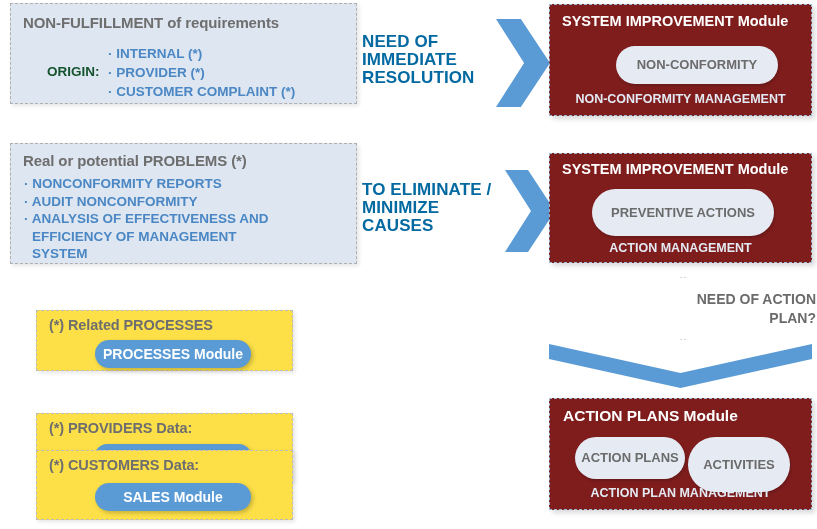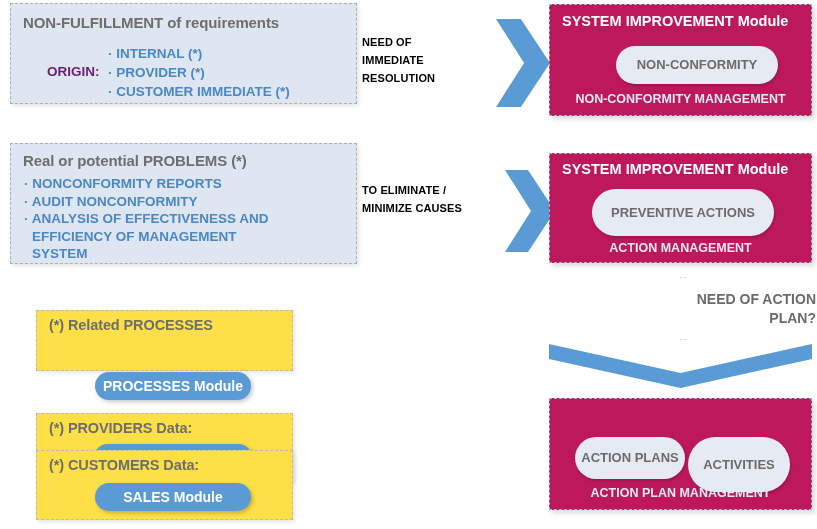--- a/index.html
+++ b/index.html
@@ -21,32 +21,32 @@
     border:1px dashed #BBBBBB;
     box-shadow:2px 2px 4px rgba(0,0,0,.10);
   }
   .panel-title{
     color:#6E6E6E;font-weight:bold;font-size:15px;letter-spacing:-.1px;
   }
   .blue-list{
     color:#4A87C4;font-weight:bold;font-size:13.5px;line-height:17.5px;
   }
   .origin-label{
-    color:#701a75;font-weight:bold;font-size:13.5px;
+    color:#14532d;font-weight:bold;font-size:13.5px;
   }
 
   
   .mid-caption{
-    color:#000000;font-weight:bold;font-size:11px;line-height:18px;
+    color:#0369a1;font-weight:bold;font-size:17px;line-height:18px;
     letter-spacing:.1px;
   }
 
   
   .module{
-    background:#be185d;
+    background:#7f1d1d;
     border:1px dashed #9FB8D4;
     box-shadow:3px 3px 5px rgba(0,0,0,.15);
   }
   .module-title{
     color:#ffffff;font-weight:bold;font-size:14.5px;
   }
   .module-footer{
     color:#E3EAF3;font-weight:bold;font-size:12.5px;text-align:center;width:100%;
   }
   .pill-light{
@@ -86,21 +86,21 @@
 </head>
 <body>
 
 <div class="abs panel" style="left:10px;top:3px;width:347px;height:101px;">
   <div class="abs panel-title" style="left:12px;top:10px;">NON-FULFILLMENT of requirements</div>
 
   <div class="abs origin-label" style="left:36px;top:60px;">ORIGIN:</div>
 
   <div class="abs blue-list" style="left:97px;top:41px;">· INTERNAL (*)</div>
   <div class="abs blue-list" style="left:97px;top:60px;">· PROVIDER (*)</div>
-  <div class="abs blue-list" style="left:97px;top:79px;">· CUSTOMER IMMEDIATE (*)</div>
+  <div class="abs blue-list" style="left:97px;top:79px;">· CUSTOMER COMPLAINT (*)</div>
 </div>
 
 <div class="abs" style="left:362px;top:33px;width:130px;">
   <div class="mid-caption">NEED OF</div>
   <div class="mid-caption">IMMEDIATE</div>
   <div class="mid-caption">RESOLUTION</div>
 </div>
 
 <div class="abs chevron-right" style="left:496px;top:19px;width:54px;height:88px;"></div>
 
@@ -139,28 +139,29 @@
 <div class="abs diamond" style="left:550px;top:277px;width:266px;height:63px;">
 </div>
 <div class="abs diamond-label" style="left:550px;top:290px;width:266px;">
   <div>NEED OF ACTION</div>
   <div>PLAN?</div>
 </div>
 
 <div class="abs chevron-down" style="left:549px;top:344px;width:263px;height:44px;"></div>
 
 <div class="abs module" style="left:549px;top:398px;width:263px;height:112px;">
+  <div class="abs module-title" style="left:13px;top:8px;font-size:15.5px;">ACTION PLANS Module</div>
   <div class="abs pill-light" style="left:25px;top:38px;width:110px;height:42px;">ACTION PLANS</div>
   <div class="abs pill-light" style="left:138px;top:38px;width:102px;height:55px;">ACTIVITIES</div>
   <div class="abs module-footer" style="left:0;top:87px;">ACTION PLAN MANAGEMENT</div>
 </div>
 
 <div class="abs panel-clear" style="left:36px;top:310px;width:257px;height:61px;">
   <div class="abs panel-title" style="left:12px;top:6px;font-size:14.5px;">(*) Related PROCESSES</div>
-  <div class="abs pill-blue" style="left:58px;top:29px;width:156px;height:28px;margin-top:32px;">PROCESSES Module</div>
+  <div class="abs pill-blue" style="left:58px;top:29px;width:156px;height:28px;">PROCESSES Module</div>
 </div>
 
 <div class="abs panel-clear" style="left:36px;top:385px;width:257px;height:69px;margin-top:28px;">
   <div class="abs panel-title" style="left:12px;top:6px;font-size:14.5px;">(*) PROVIDERS Data:</div>
   <div class="abs pill-blue" style="left:58px;top:30px;width:156px;height:24px;">PURCHASES Module</div>
 </div>
 
 <div class="abs panel-clear" style="left:36px;top:450px;width:257px;height:70px;">
   <div class="abs panel-title" style="left:12px;top:6px;font-size:14.5px;">(*) CUSTOMERS Data:</div>
   <div class="abs pill-blue" style="left:58px;top:32px;width:156px;height:28px;">SALES Module</div>

